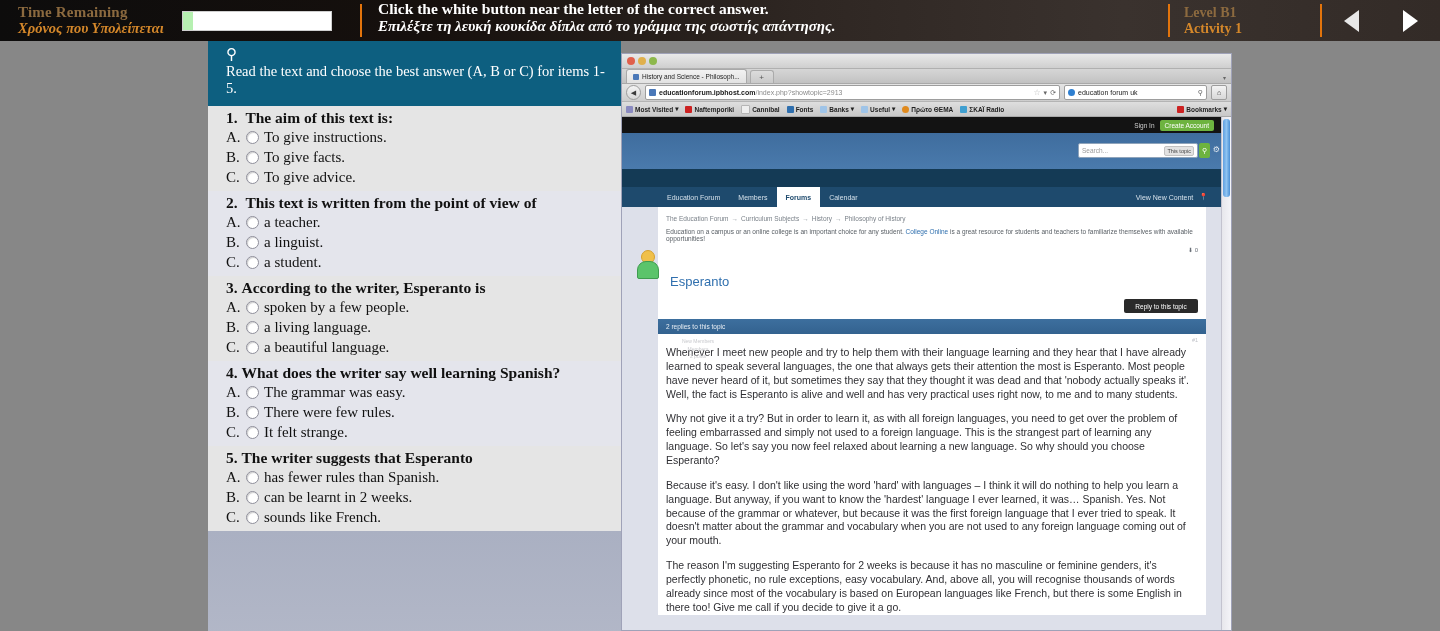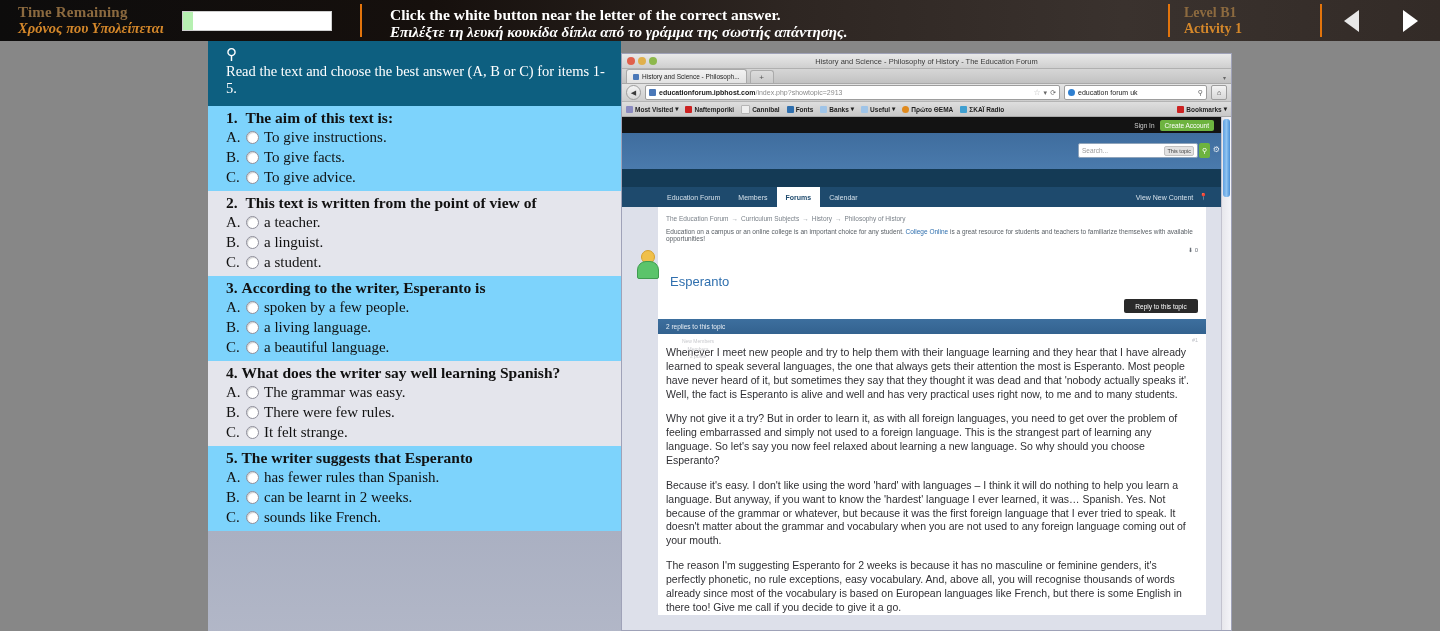--- a/index.html
+++ b/index.html
@@ -19,21 +19,21 @@
   .timer-block{width:360px;display:flex;align-items:center;padding-left:18px;box-sizing:border-box;}
   .timer-labels{line-height:1.05;}
   .timer-l1{color:#8c6a3f;font-weight:bold;font-size:15px;letter-spacing:.2px;}
   .timer-l2{color:#d4872a;font-weight:bold;font-style:italic;font-size:14.5px;}
   .timer-barwrap{
     margin-left:18px;width:150px;height:20px;background:#ffffff;
     border:1px solid #cfcfcf;box-sizing:border-box;display:flex;
   }
   .timer-fill{width:10px;background:#b6f0b1;height:100%;}
   .sep{width:2px;background:#e2740c;margin:4px 0;flex:0 0 2px;}
-  .instr{flex:1;display:flex;align-items:flex-end;padding-left:28px;}
+  .instr{flex:1;display:flex;align-items:flex-start;padding-left:16px;}
   .instr-l1{color:#ffffff;font-weight:bold;font-size:15.5px;line-height:1.15;}
   .instr-l2{color:#ffffff;font-weight:bold;font-style:italic;font-size:15px;line-height:1.15;}
   .level-block{width:150px;display:flex;flex-direction:column;justify-content:center;padding-left:14px;box-sizing:border-box;}
   .level-l1{color:#8c6a3f;font-weight:bold;font-size:14px;}
   .level-l2{color:#d4872a;font-weight:bold;font-size:14px;}
   .nav-block{width:118px;display:flex;align-items:center;justify-content:space-around;}
   .arrow{width:0;height:0;cursor:pointer;}
   .arrow.left{border-top:11px solid transparent;border-bottom:11px solid transparent;border-right:15px solid #e8e8e8;}
   .arrow.right{border-top:11px solid transparent;border-bottom:11px solid transparent;border-left:15px solid #ffffff;}
 
@@ -44,21 +44,21 @@
   .qpanel{
     position:absolute;left:208px;top:41px;width:413px;height:590px;
     background:#b4b8c8;overflow:hidden;
   }
   .q-head{
     background:#0d5f80;color:#fff;padding:6px 12px 8px 18px;
   }
   .q-head .magn{font-size:15px;line-height:1;display:block;height:16px;}
   .q-head .htext{font-size:14.5px;line-height:1.2;}
   .qblock{padding:1px 0 3px 18px;}
-  .qblock.odd{background:#7dd3fc;}
+  .qblock.odd{background:#e5e5e5;}
   .qblock.even{background:#e4e5ec;}
   .qtitle{font-weight:bold;font-size:15.5px;color:#111;padding:2px 0 1px 0;}
   .opt{display:flex;align-items:center;font-size:15px;color:#111;padding:1.5px 0;}
   .opt .ltr{width:20px;}
   .radio{
     width:11px;height:11px;border-radius:50%;
     background:#ffffff;border:1px solid #8e8e9a;
     box-shadow:inset 1px 1px 1px rgba(0,0,0,.18);
     margin-right:5px;flex:0 0 11px;cursor:pointer;
   }
@@ -353,21 +353,20 @@
   </div>
 
   <div class="browser">
 
     <div class="bw-titlebar">
       <div class="lights">
         <div class="lt r"></div>
         <div class="lt y"></div>
         <div class="lt g"></div>
       </div>
-      <div class="bw-title">History and Science - Philosophy of History - The Education Forum</div>
     </div>
 
     <div class="bw-tabs">
       <div class="tab">
         <span class="tabico"></span>
         <span>History and Science - Philosoph...</span>
       </div>
       <div class="newtab">+</div>
       <div class="tabs-caret">▾</div>
     </div>

